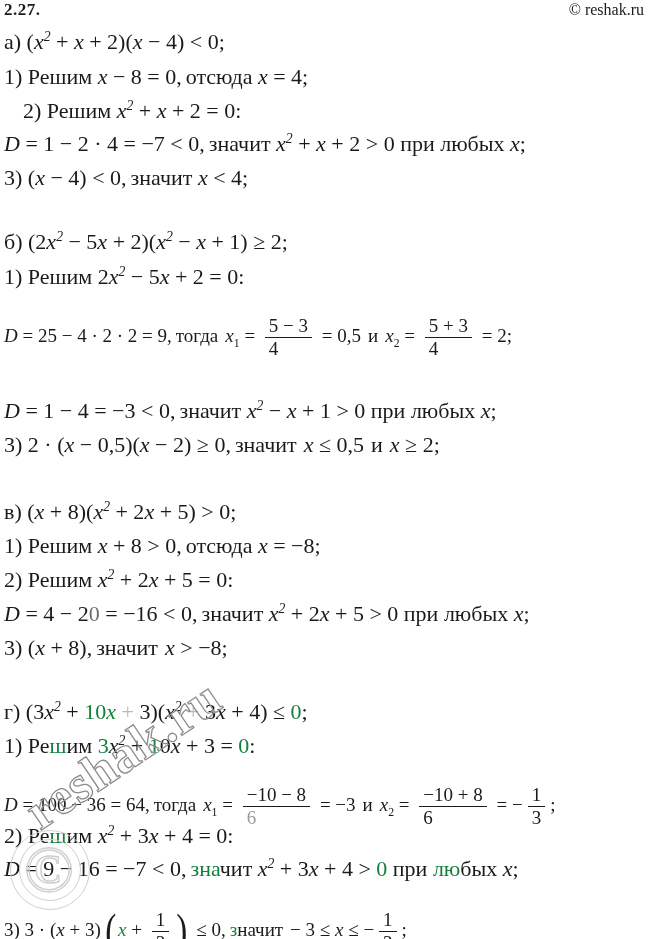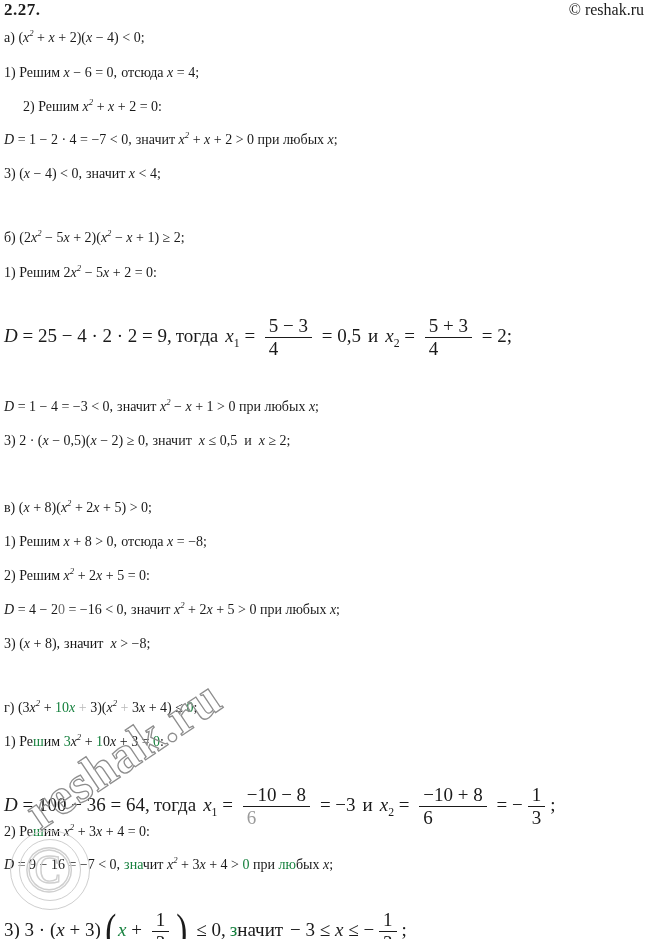--- a/index.html
+++ b/index.html
@@ -48,21 +48,21 @@
     font-size: 16px;
     font-family: "Liberation Serif", "DejaVu Serif", serif;
     white-space: nowrap;
   }
 
   
   .mline {
     position: absolute;
     left: 4px;
     white-space: nowrap;
-    font-size: 14px;
+    font-size: 22px;
     line-height: 1;
     font-family: "Liberation Serif", "DejaVu Serif", serif;
   }
   .mline.tall {
     font-size: 19px;
     margin-top: 17px;
   }
 
   .it { font-style: italic; }
   .up { font-style: normal; }
@@ -186,21 +186,21 @@
   <div class="header">
     <div class="task-number">2.27.</div>
     <div class="copyright">© reshak.ru</div>
   </div>
 
   <div class="mline" style="top:31px;">
     <span class="up">а)&nbsp;(</span><span class="it">x</span><sup class="pw">2</sup><span class="up"> + </span><span class="it">x</span><span class="up"> + 2)(</span><span class="it">x</span><span class="up"> − 4) &lt; 0;</span>
   </div>
 
   <div class="mline" style="top:66px;">
-    <span class="up">1) Решим </span><span class="it">x</span><span class="up"> − 6 = 0,</span><span class="gap-sm"></span><span class="up">отсюда </span><span class="it">x</span><span class="up"> = 4;</span>
+    <span class="up">1) Решим </span><span class="it">x</span><span class="up"> − 8 = 0,</span><span class="gap-sm"></span><span class="up">отсюда </span><span class="it">x</span><span class="up"> = 4;</span>
   </div>
 
   <div class="mline" style="top:100px;margin-left:19px;">
     <span class="up">2) Решим </span><span class="it">x</span><sup class="pw">2</sup><span class="up"> + </span><span class="it">x</span><span class="up"> + 2 = 0:</span>
   </div>
 
   <div class="mline" style="top:133px;">
     <span class="it">D</span><span class="up"> = 1 − 2 · 4 = −7 &lt; 0,</span><span class="gap-sm"></span><span class="up">значит </span><span class="it">x</span><sup class="pw">2</sup><span class="up"> + </span><span class="it">x</span><span class="up"> + 2 &gt; 0 при любых </span><span class="it">x</span><span class="up">;</span>
   </div>
 

